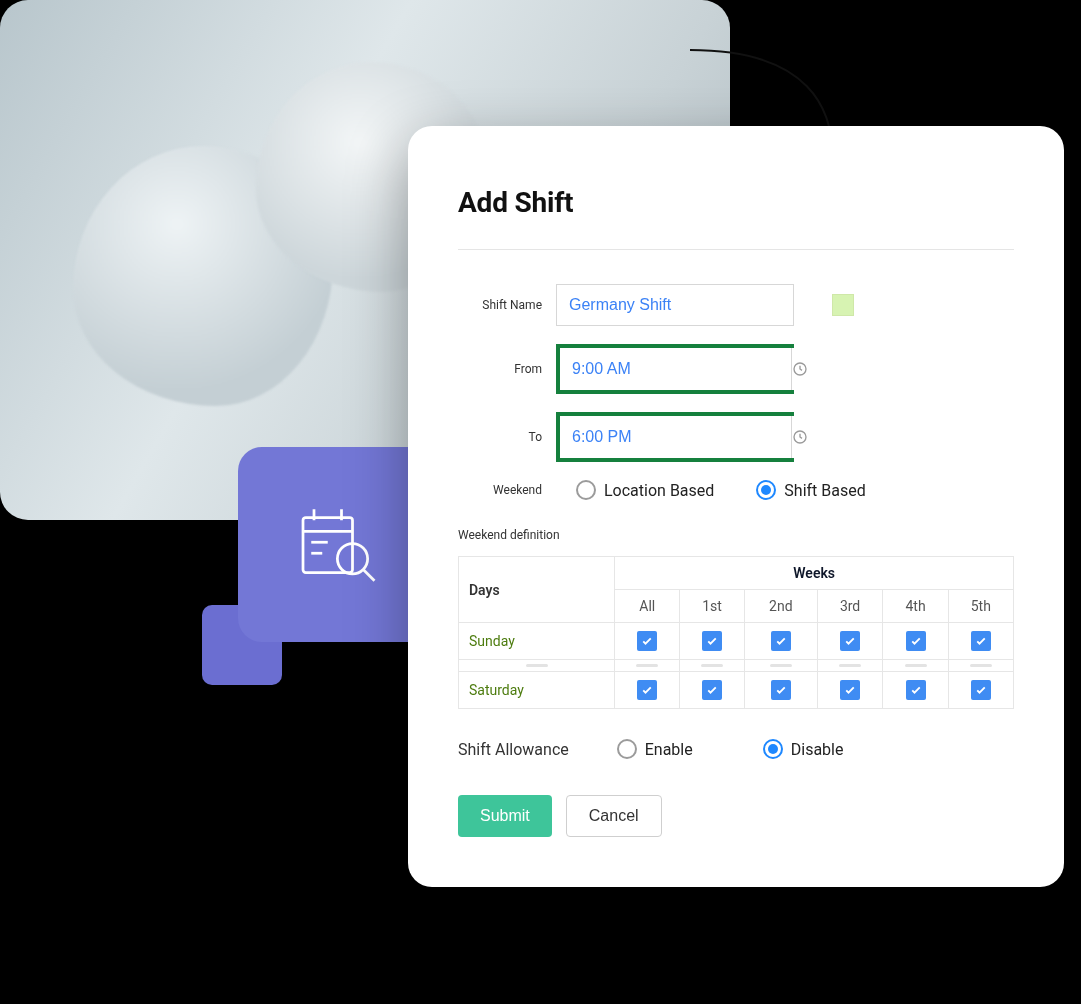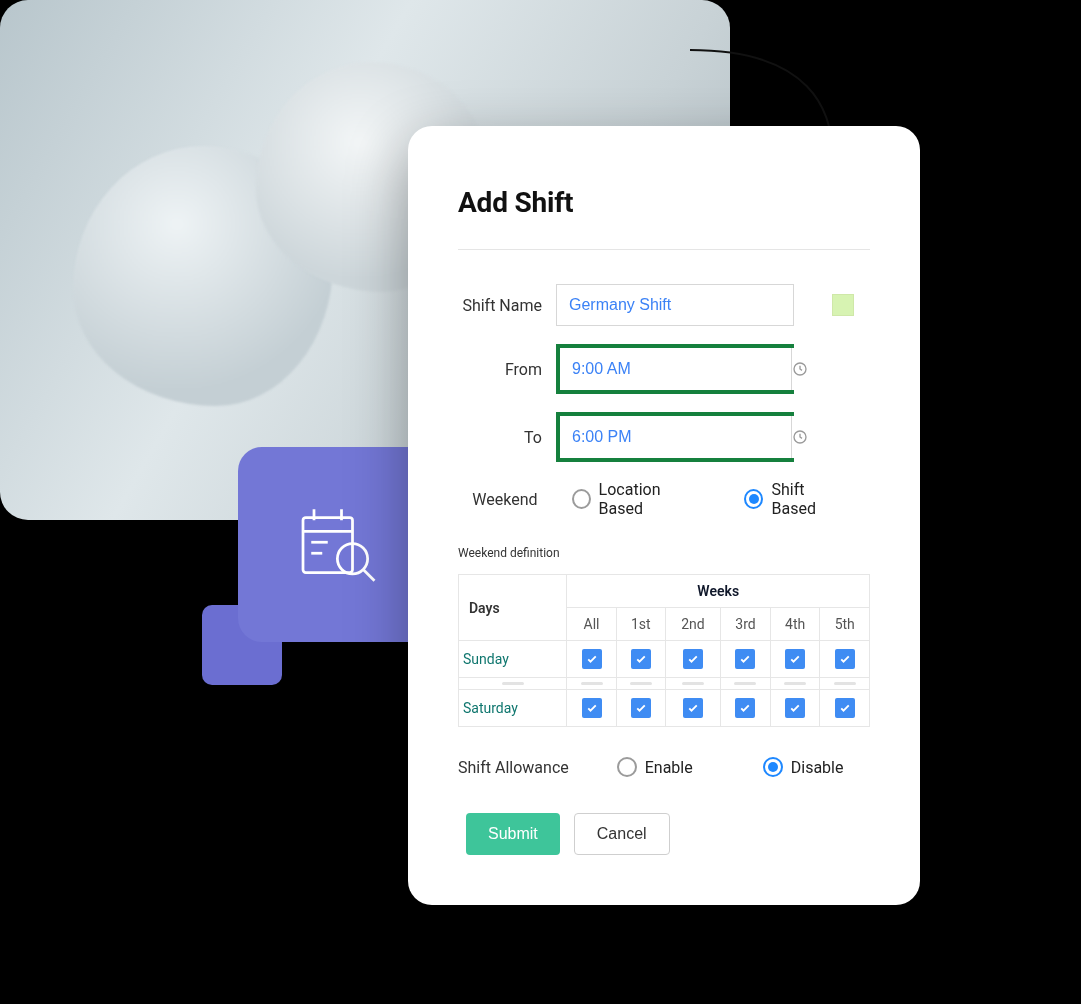--- a/index.html
+++ b/index.html
@@ -76,21 +76,21 @@
     width: 200px;
     height: 180px;
     pointer-events:none;
   }
 
   
   .card {
     position: absolute;
     left: 408px;
     top: 126px;
-    width: 512px;
+    width: 656px;
     background: #fff;
     border-radius: 24px;
     box-shadow: 0 20px 60px rgba(0,0,0,0.35);
     padding: 60px 50px 50px 50px;
   }
 
   .card h1 {
     font-size: 28px;
     font-weight: 700;
     color: #111;
@@ -104,21 +104,21 @@
 
   .row {
     display: flex;
     align-items: center;
     margin-bottom: 18px;
   }
   .row .lbl {
     width: 98px;
     text-align: right;
     padding-right: 14px;
-    font-size: 16px;
+    font-size: 12px;
     color: #333;
   }
   .text-input {
     height: 42px;
     border: 1px solid #d7d7d7;
     padding: 0 12px;
     font-size: 16px;
     color: #3b82f6;
     background:#fff;
   }
@@ -185,21 +185,21 @@
     font-weight: 400;
   }
   table.wd th.days-hdr {
     text-align:left;
     padding-left:10px;
     font-weight:600;
     color:#333;
     vertical-align: middle;
   }
   table.wd th.weeks-hdr { font-weight:600; color:#0f172a; }
-  table.wd td.day-name { text-align:left; color:#0f766e; }
+  table.wd td.day-name { text-align:left; padding-left:10px; color:#4d7c0f; }
   table.wd td.sep { padding:4px 0; }
   table.wd td.sep .dash {
     height:3px; width:22px; background:#e3e3e3; border-radius:2px; margin:0 auto;
   }
 
   
   .check {
     width:20px; height:20px;
     background:#3f8cf3;
     display:inline-flex; align-items:center; justify-content:center;
@@ -212,21 +212,20 @@
     display:flex;
     align-items:center;
     gap: 28px;
     margin-top: 30px;
   }
   .allow-row .lbl2 { font-size:16px; color:#333; }
 
   .btn-row {
     display:flex; gap:14px;
     margin-top: 36px;
-    margin-left: 8px;
   }
   .btn {
     height:42px;
     padding: 0 22px;
     border-radius:4px;
     font-size:16px;
     display:inline-flex;
     align-items:center;
     justify-content:center;
     cursor:pointer;

